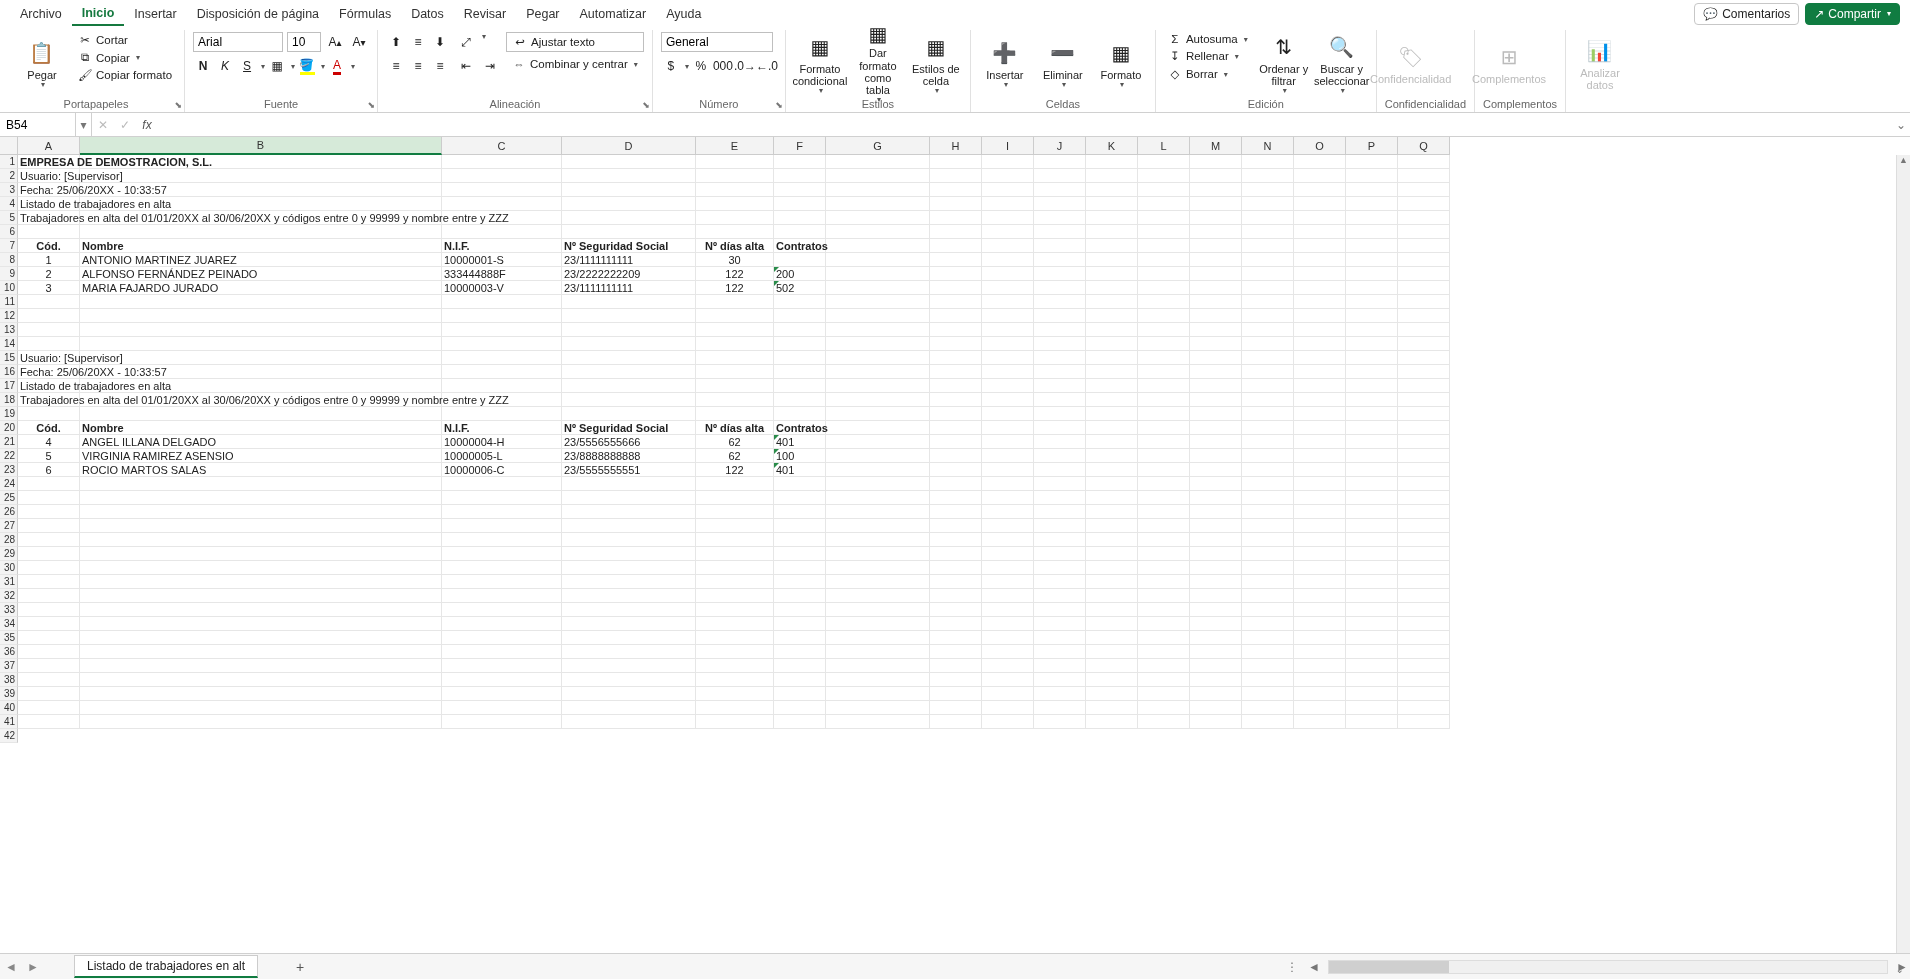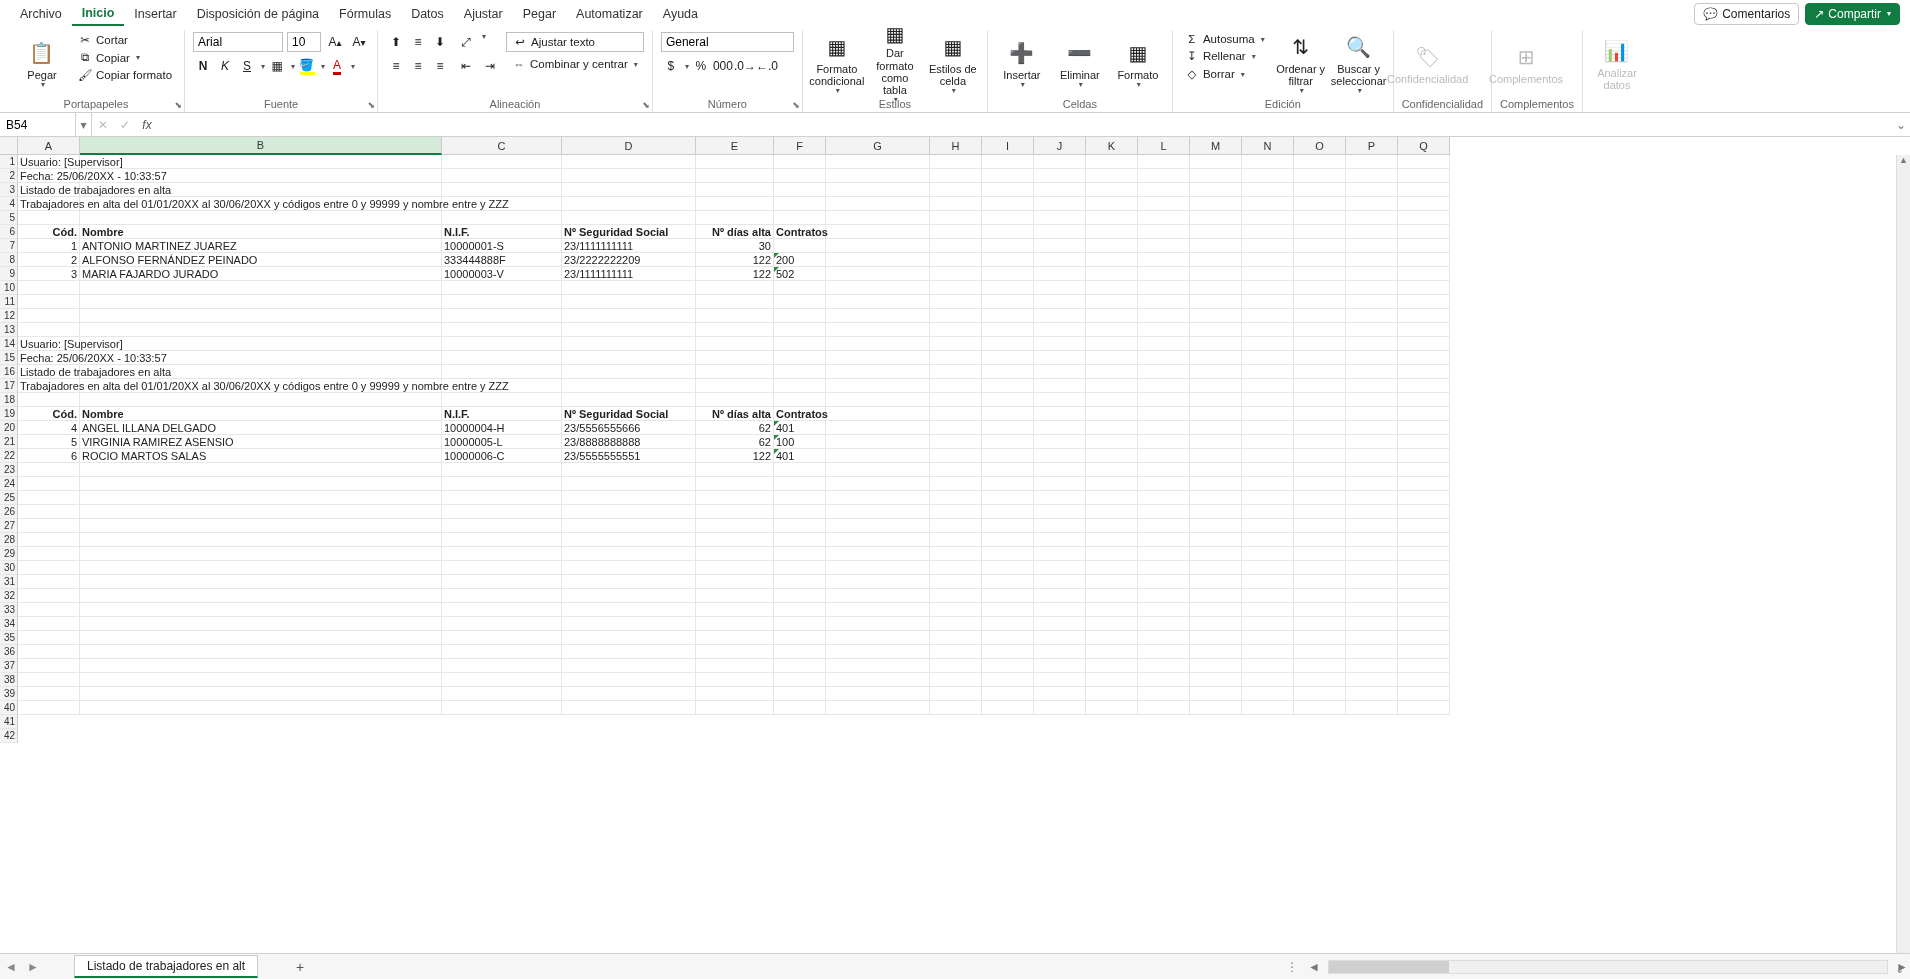--- a/index.html
+++ b/index.html
@@ -32,21 +32,21 @@
 .font-row { display: flex; gap: 4px; align-items: flex-start; }
 .font-select { border: 1px solid #bfbfbf; height: 20px; font-size: 12px; padding: 0 4px; }
 .font-name { width: 90px; }
 .font-size { width: 34px; }
 .sq { width: 20px; height: 20px; border: 1px solid transparent; display: flex; align-items: center; justify-content: center; font-size: 12px; cursor: pointer; }
 .row2 { display: flex; gap: 2px; align-items: center; margin-top: 4px; }
 
 .align-grid { display: grid; grid-template-columns: repeat(3, 20px); gap: 2px; }
 .align-col { display: flex; flex-direction: column; gap: 4px; }
 
-.num-select { border: 1px solid #bfbfbf; height: 20px; width: 133px; font-size: 12px; padding: 0 4px; }
+.num-select { border: 1px solid #bfbfbf; height: 20px; width: 112px; font-size: 12px; padding: 0 4px; }
 
 .caret { font-size: 8px; color: #555; margin-left: 2px; }
 
 
 .fx-bar { display: flex; align-items: center; height: 24px; border-bottom: 1px solid #d0d0d0; }
 .name-box { width: 76px; border: none; border-right: 1px solid #d0d0d0; height: 100%; padding: 0 6px; font-size: 12px; }
 .name-caret { width: 16px; text-align: center; color: #777; border-right: 1px solid #d0d0d0; height: 100%; display:flex; align-items:center; justify-content:center; cursor:pointer; }
 .fx-btn { width: 22px; text-align: center; color: #555; height: 100%; display:flex; align-items:center; justify-content:center; cursor:pointer; }
 .fx-btn.dis { color: #bbb; }
 .fx-input { flex: 1; border: none; height: 100%; padding: 0 6px; font-size: 12px; }
@@ -57,21 +57,21 @@
 .corner { position: absolute; left: 0; top: 0; width: 18px; height: 18px; background: #f3f3f3; border-right: 1px solid #ccc; border-bottom: 1px solid #ccc; }
 .col-headers { position: absolute; left: 18px; top: 0; height: 18px; display: flex; }
 .col-h { border-right: 1px solid #ccc; border-bottom: 1px solid #ccc; background: #f3f3f3; font-size: 11px; color: #333; display: flex; align-items: center; justify-content: center; }
 .col-h.sel { background: #d6ead9; border-bottom: 2px solid #107c41; }
 .row-headers { position: absolute; left: 0; top: 18px; width: 18px; }
 .row-h { border-right: 1px solid #ccc; border-bottom: 1px solid #e6e6e6; background: #f3f3f3; font-size: 10px; color: #333; display: flex; align-items: center; justify-content: flex-end; padding-right: 2px; height: 14px; }
 .cells { position: absolute; left: 18px; top: 18px; }
 .row { display: flex; height: 14px; }
 .cell { border-right: 1px solid #e6e6e6; border-bottom: 1px solid #e6e6e6; font-size: 11px; padding: 0 2px; display: flex; align-items: center; overflow: visible; white-space: nowrap; }
 .cell.bold { font-weight: bold; }
-.cell.right { justify-content: flex-end; }
+.cell.right { justify-content: center; }
 
 .tri { position: absolute; top: 0; left: 0; width: 0; height: 0; border-top: 5px solid #2a8c4a; border-right: 5px solid transparent; }
 
 
 .sheet-bar { display: flex; align-items: center; height: 26px; border-top: 1px solid #d0d0d0; background: #f6f6f6; }
 .sheet-nav { width: 22px; text-align: center; color: #888; cursor: pointer; }
 .sheet-tab { background: #fff; border: 1px solid #ccc; border-bottom: 2px solid #107c41; padding: 3px 12px; font-size: 12px; margin-left: 30px; cursor: pointer; }
 .sheet-add { width: 24px; text-align: center; font-size: 14px; color: #555; margin-left: 30px; cursor: pointer; }
 .sheet-bar .sp { flex: 1; }
 .hscroll-track { flex: 0 0 560px; height: 14px; background: #f0f0f0; border: 1px solid #ddd; margin: 0 6px; position: relative; }
@@ -86,21 +86,21 @@
 </head>
 <body>
 
 <div class="menu-tabs" id="menu-tabs">
   <div class="tab">Archivo</div>
     <div class="tab active">Inicio</div>
     <div class="tab">Insertar</div>
     <div class="tab">Disposición de página</div>
     <div class="tab">Fórmulas</div>
     <div class="tab">Datos</div>
-    <div class="tab">Ajustar</div>
+    <div class="tab">Revisar</div>
     <div class="tab">Pegar</div>
     <div class="tab">Automatizar</div>
     <div class="tab">Ayuda</div>
     <div class="spacer"></div>
   <div class="right-btn">
       <span>💬</span>
       <span>Comentarios</span>
     </div>
   <div class="right-btn share">
       <span>↗</span>
@@ -407,20 +407,41 @@
       <div class="row-h">36</div>
       <div class="row-h">37</div>
       <div class="row-h">38</div>
       <div class="row-h">39</div>
       <div class="row-h">40</div>
       <div class="row-h">41</div>
       <div class="row-h">42</div>
     </div>
   <div class="cells" id="cells">
       <div class="row">
+        <div class="cell bold" style="width: 62px; position: relative;">
+          <span>EMPRESA DE DEMOSTRACION, S.L.</span>
+        </div>
+        <div class="cell" style="width: 362px;"></div>
+        <div class="cell" style="width: 120px;"></div>
+        <div class="cell" style="width: 134px;"></div>
+        <div class="cell" style="width: 78px;"></div>
+        <div class="cell" style="width: 52px;"></div>
+        <div class="cell" style="width: 104px;"></div>
+        <div class="cell" style="width: 52px;"></div>
+        <div class="cell" style="width: 52px;"></div>
+        <div class="cell" style="width: 52px;"></div>
+        <div class="cell" style="width: 52px;"></div>
+        <div class="cell" style="width: 52px;"></div>
+        <div class="cell" style="width: 52px;"></div>
+        <div class="cell" style="width: 52px;"></div>
+        <div class="cell" style="width: 52px;"></div>
+        <div class="cell" style="width: 52px;"></div>
+        <div class="cell" style="width: 52px;"></div>
+      </div>
+      <div class="row">
         <div class="cell" style="width: 62px; position: relative;">
           <span>Usuario: [Supervisor]</span>
         </div>
         <div class="cell" style="width: 362px;"></div>
         <div class="cell" style="width: 120px;"></div>
         <div class="cell" style="width: 134px;"></div>
         <div class="cell" style="width: 78px;"></div>
         <div class="cell" style="width: 52px;"></div>
         <div class="cell" style="width: 104px;"></div>
         <div class="cell" style="width: 52px;"></div>

